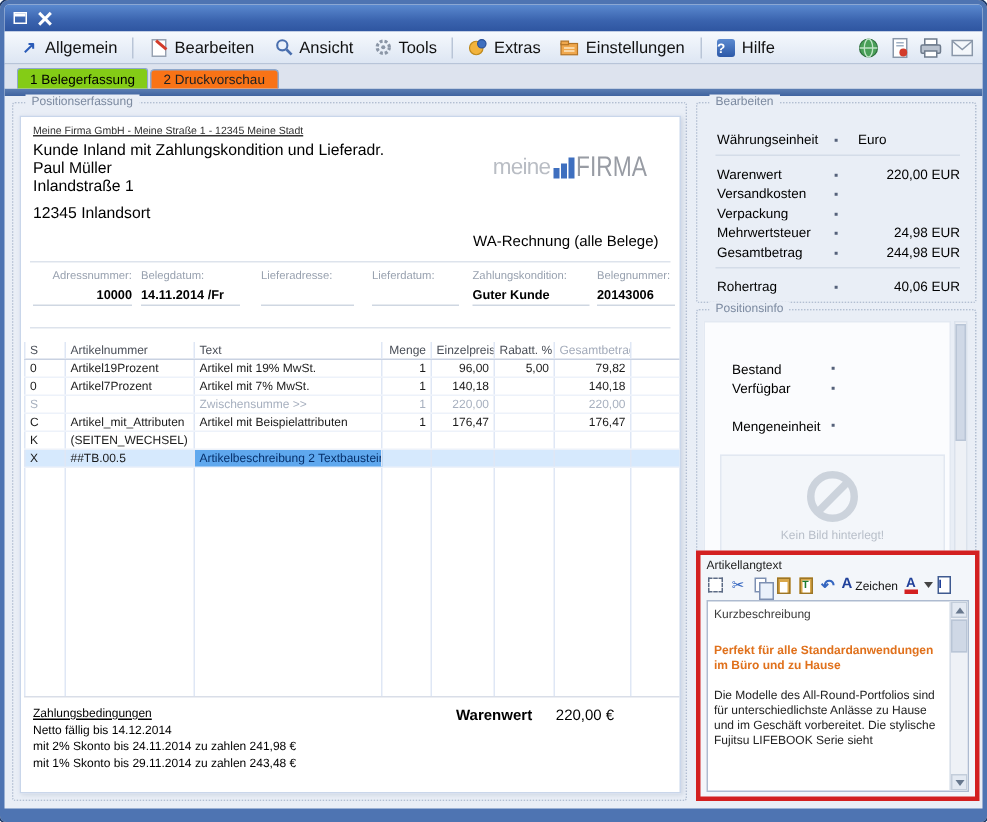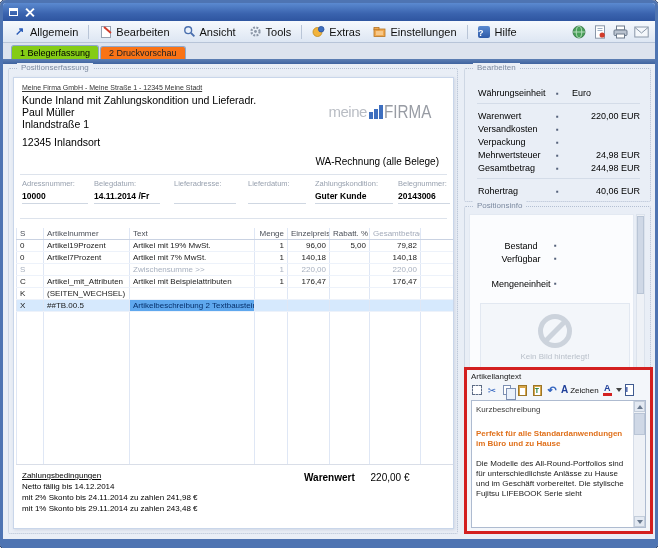--- a/index.html
+++ b/index.html
@@ -75,21 +75,21 @@
 
   .doctype{ position:absolute; right:14px; top:78px; font-size:10px; color:#000; }
 
   .hr1{ position:absolute; left:6px; right:6px; top:96px; border-top:1px solid #dde3ec; }
   .hr2{ position:absolute; left:6px; right:6px; top:140px; border-top:1px solid #dde3ec; }
 
   .field{ position:absolute; top:101px; width:66px; }
   .field .flabel{ font-size:7.5px; color:#98a1af; white-space:nowrap; }
   .field .fvalue{ font-size:8.5px; font-weight:bold; color:#000; height:13px; margin-top:3px;
     border-bottom:1px solid #cfd7e2; white-space:nowrap; }
-  .f0{ left:8px; } .f1{ left:80px; } .f2{ left:160px; width:62px; } .f3{ left:234px; width:58px; }
+  .f0{ left:8px;text-align:right; } .f1{ left:80px; } .f2{ left:160px; width:62px; } .f3{ left:234px; width:58px; }
   .f4{ left:301px; width:78px; } .f5{ left:384px; width:52px; }
 
   
   .tbl{ position:absolute; left:2px; top:150px; width:438px; font-size:8px; color:#1a1a1a; }
   .trow{ display:flex; height:12px; line-height:12px; border-bottom:1px solid #edf2fa; }
   .trow>div{ border-right:1px solid #dfe7f5; padding:0 3px; overflow:hidden; white-space:nowrap; }
   .trow>div:first-child{ border-left:1px solid #dfe7f5; }
   .thead{ color:#4a4f58; border-bottom:1px solid #c9d2e2; }
   .cs{ width:28px; } .cn{ width:86px; } .ct{ width:125px; }
   .cm{ width:33px; text-align:right; } .cp{ width:42px; text-align:right; }
@@ -117,21 +117,21 @@
   .info-row .val{ flex:1; text-align:right; white-space:nowrap; }
   .info-row .val.left{ text-align:left; }
   .info-hr{ border-top:1px solid #d4dce8; margin:5px 10px 4px 12px; }
 
   .grp-posinfo{ left:461px; top:142px; width:187px; height:328px; }
   .pi-panel{ position:absolute; left:4px; top:7px; right:16px; bottom:5px; background:#fbfcfe; border:1px solid #e3e9f2; }
   .pi-scroll{ position:absolute; right:5px; top:7px; bottom:5px; width:9px; background:#eef1f6; border:1px solid #dbe2ec; }
   .pi-thumb{ position:absolute; left:0; right:0; top:1px; height:78px; background:#cfd8e6; border:1px solid #b9c5d6; }
   .pi-row{ display:flex; align-items:center; height:13px; padding-left:18px; font-size:9px; }
   .pi-row .lbl{ width:66px; }
-  .pi-rows{ padding-top:24px;text-align:center; }
+  .pi-rows{ padding-top:24px; }
   .pi-row.gap{ margin-top:12px; }
 
   .noimg{ position:absolute; left:10px; top:88px; width:150px; height:68px; background:#f3f6fa; border:1px solid #e2e8f1;
     display:flex; flex-direction:column; align-items:center; justify-content:center; }
   .noimg-ic{ position:relative; width:34px; height:34px; border:5px solid #ccd3dc; border-radius:50%; margin-bottom:4px; }
   .noimg-ic::after{ content:""; position:absolute; left:-2px; top:10px; width:28px; height:5px; background:#ccd3dc; transform:rotate(-45deg); }
   .noimg-txt{ font-size:8px; color:#b8bfc9; }
 
   
   .langtext{ position:absolute; left:461px; top:303px; width:189px; height:167px;

